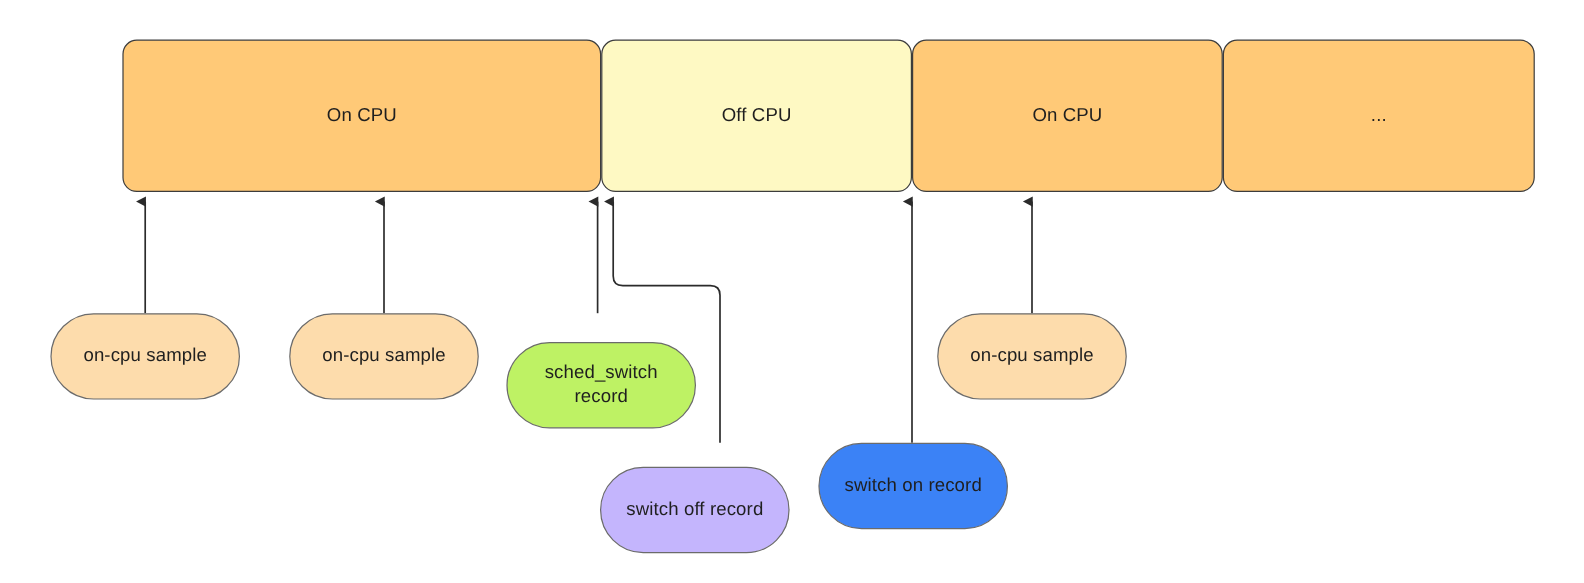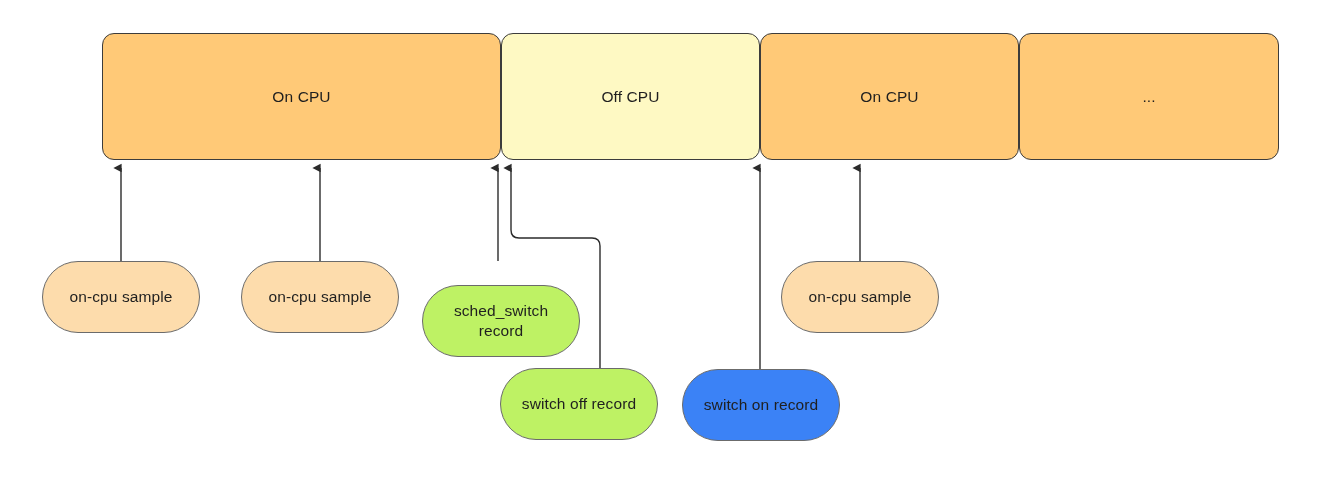--- a/index.html
+++ b/index.html
@@ -104,21 +104,21 @@
     <span class="callout-text">
       <span>sched_switch</span><br>
       <span>record</span>
     </span>
   </div>
 
   <div class="callout" style="left:781px; top:261px; width:158px; height:72px; background:#fddcac; border-radius:36px;">
     <span class="callout-text">on-cpu sample</span>
   </div>
 
-  <div class="callout" style="left:500px; top:368px; width:158px; height:72px; background:#bef264; border-radius:36px;">
+  <div class="callout" style="left:500px; top:389px; width:158px; height:72px; background:#c4b5fd; border-radius:36px;">
     <span class="callout-text">switch off record</span>
   </div>
 
   <div class="callout" style="left:682px; top:369px; width:158px; height:72px; background:#3b82f6; border-radius:36px;justify-content:center;">
     <span class="callout-text">switch on record</span>
   </div>
 
 </div>
 
 </body></html>

